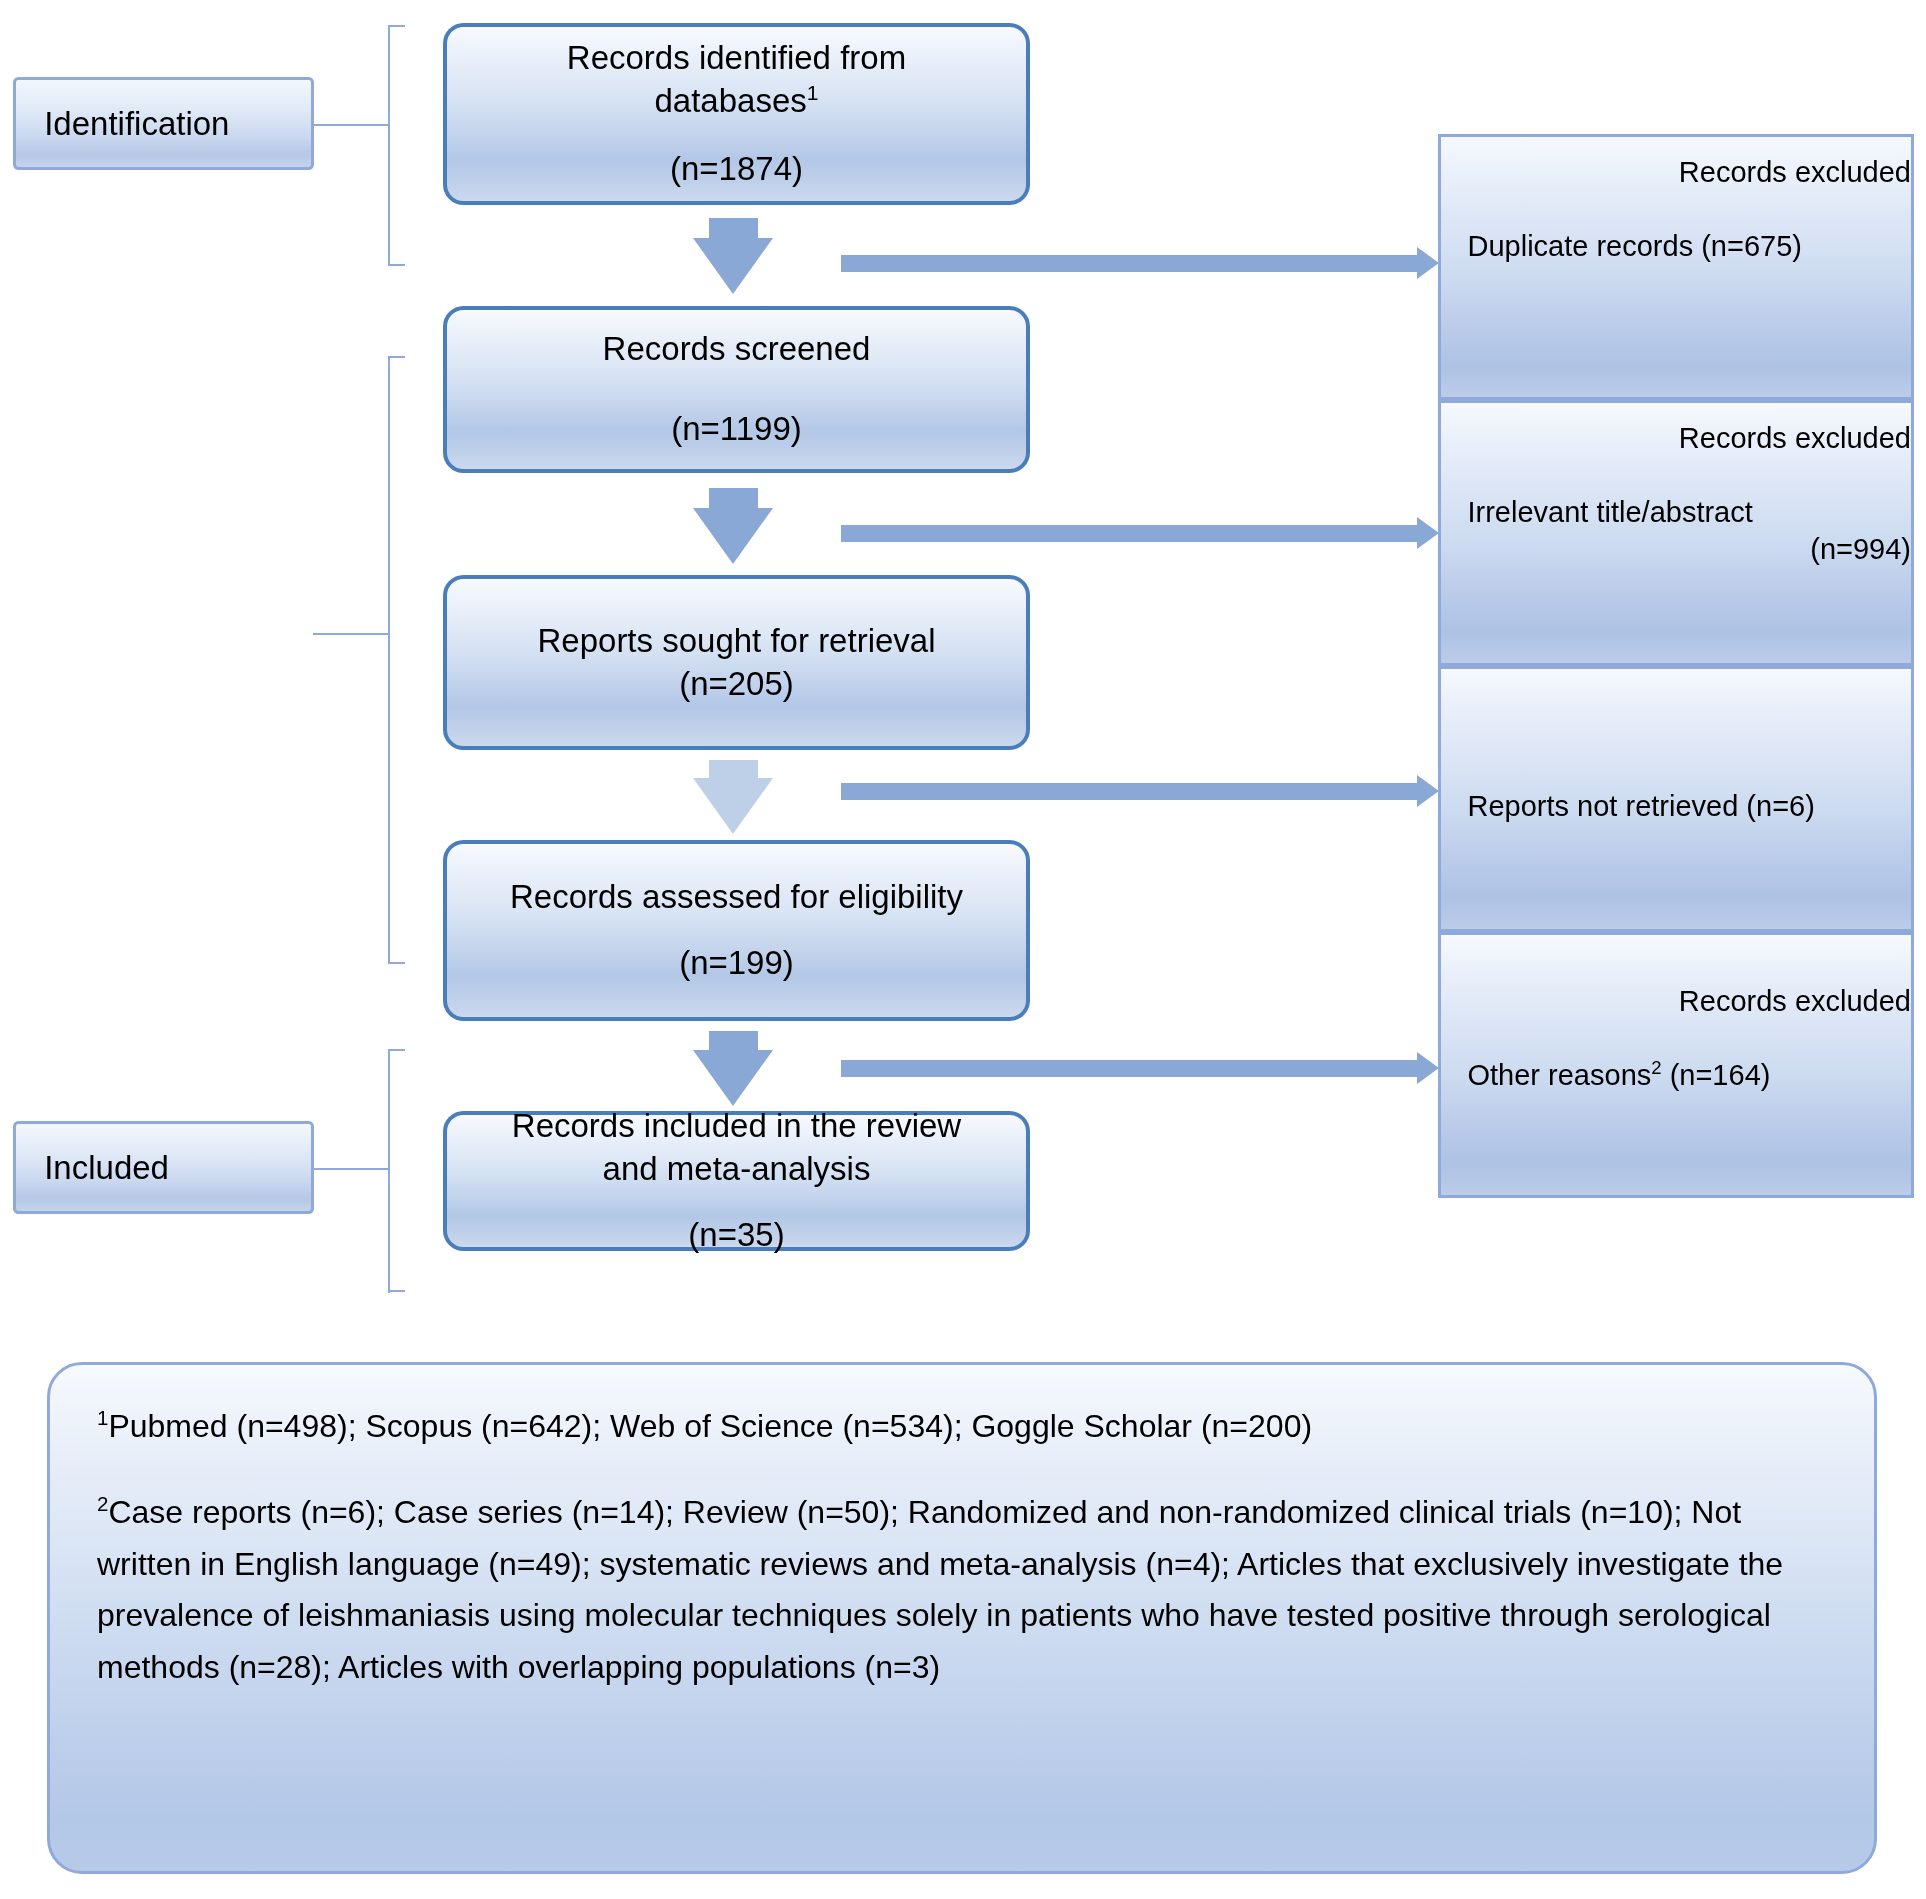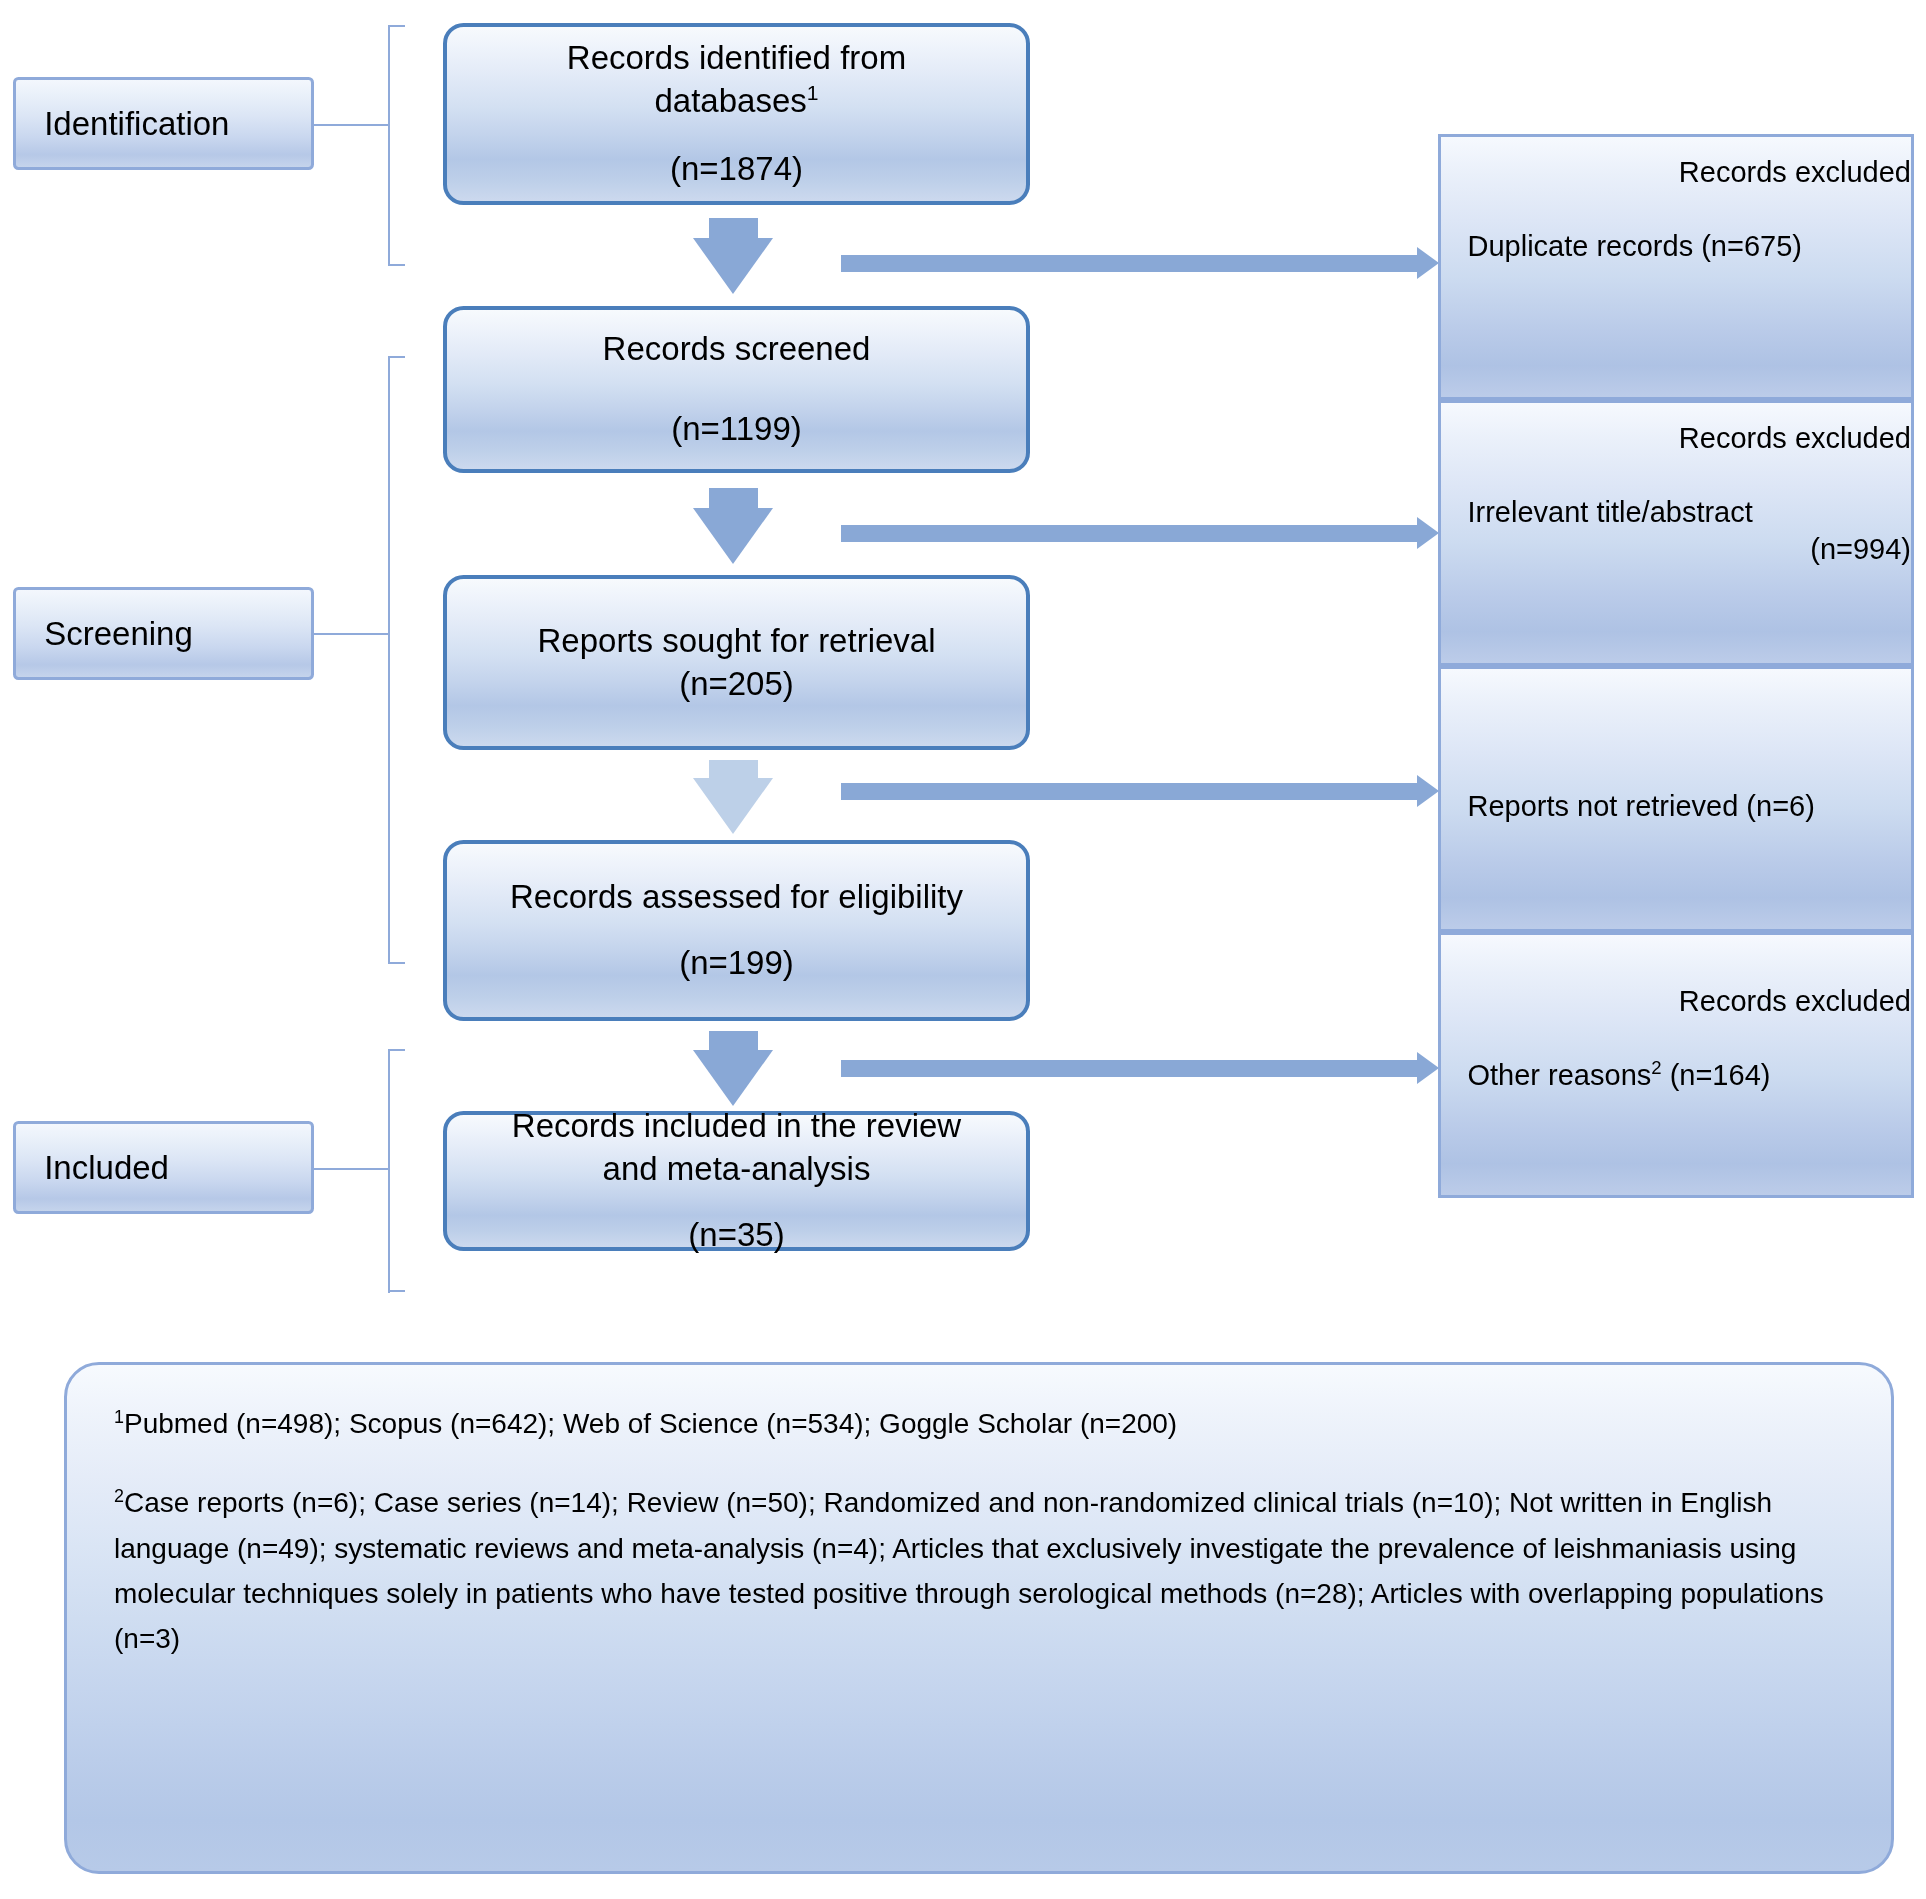--- a/index.html
+++ b/index.html
@@ -94,24 +94,23 @@
         #f7fafe 0%,
         #eef3fb 10%,
         #e5ecf8 22%,
         #dae5f5 36%,
         #cfddf1 50%,
         #c5d5ee 64%,
         #bbcdea 78%,
         #b3c7e7 90%,
         #b7cae8 100%);
     padding:36px 65px 0 47px;
-    font-size:28px;
+    font-size:32px;
     line-height:1.62;
     color:#000;
-    margin-left:17px;
   }
   .footpanel p{margin:0 0 34px 0;}
   sup{font-size:0.64em;vertical-align:super;line-height:0;}
   .adown{
     position:absolute;
   }
   .adown .stem{
     position:absolute;
     left:15.7px; top:0;
     width:49px;
@@ -162,23 +161,20 @@
 
   <div class="brk v" style="left:388px; top:1049px; height:244px;"></div>
   <div class="brk h" style="left:388px; top:1049px; width:17px;"></div>
   <div class="brk h" style="left:388px; top:1290px; width:17px;"></div>
   <div class="brk h" style="left:313px; top:1168px; width:76px;"></div>
 
   <div class="stagebox" style="left:13.2px; top:77px; width:301px; height:93px;">
     <span>Identification</span>
   </div>
 
-  <div class="stagebox" style="left:13.2px; top:587px; width:301px; height:93px;">
-    <span>Screening</span>
-  </div>
 
   <div class="stagebox" style="left:13.2px; top:1121px; width:301px; height:93px;">
     <span>Included</span>
   </div>
 
   <div class="flowbox" style="left:443px; top:23px; width:587px; height:182px;">
     <span class="ln">Records identified from</span>
     <span class="ln"><span>databases</span><sup>1</sup></span>
     <span class="ln" style="margin-top:25px;">(n=1874)</span>
   </div>

